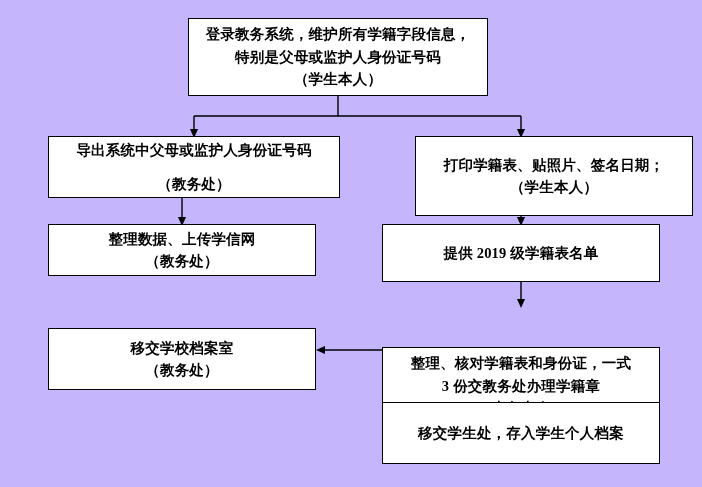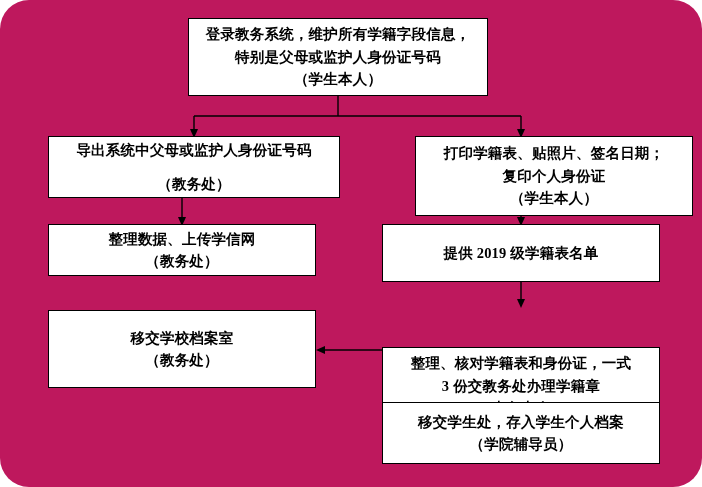--- a/index.html
+++ b/index.html
@@ -4,24 +4,23 @@
 <style>
   html, body {
     margin: 0;
     padding: 0;
     background: #ffffff;
   }
   #canvas {
     position: relative;
     width: 702px;
     height: 487px;
-    background: #be185d;
+    background: #c4b5fd;
     font-family: "Liberation Serif", "DejaVu Serif", serif;
     overflow: hidden;
-    border-radius: 29px;
   }
   .node {
     position: absolute;
     box-sizing: border-box;
     border: 1px solid #000000;
     background: #ffffff;
     display: flex;
     flex-direction: column;
     align-items: center;
     justify-content: center;
@@ -93,42 +92,40 @@
     <span class="line">（学生本人）</span>
   </div>
 
   <div class="node" style="left:48px; top:136px; width:292px; height:62px;gap:12px;">
     <span class="line">导出系统中父母或监护人身份证号码</span>
     <span class="line">（教务处）</span>
   </div>
 
   <div class="node" style="left:382px; top:136px; width:278px; height:80px;margin-left:33px;">
     <span class="line">打印学籍表、贴照片、签名日期；</span>
-    <span class="line">复印个人身份证</span>
     <span class="line">（学生本人）</span>
   </div>
 
   <div class="node" style="left:48px; top:224px; width:268px; height:52px;">
     <span class="line">整理数据、上传学信网</span>
     <span class="line">（教务处）</span>
   </div>
 
   <div class="node" style="left:382px; top:224px; width:278px; height:58px;">
     <span class="line">提供 2019 级学籍表名单</span>
   </div>
 
-  <div class="node" style="left:48px; top:310px; width:268px; height:78px;">
+  <div class="node" style="left:48px; top:328px; width:268px; height:62px;">
     <span class="line">移交学校档案室</span>
     <span class="line">（教务处）</span>
   </div>
 
   <div class="node" style="left:382px; top:306px; width:278px; height:78px;margin-top:41px;">
     <span class="line">整理、核对学籍表和身份证，一式</span>
     <span class="line">3 份交教务处办理学籍章</span>
     <span class="line">（班负责人）</span>
   </div>
 
   <div class="node" style="left:382px; top:402px; width:278px; height:62px;justify-content:center;">
     <span class="line">移交学生处，存入学生个人档案</span>
-    <span class="line">（学院辅导员）</span>
   </div>
 
 </div>
 
 </body></html>

